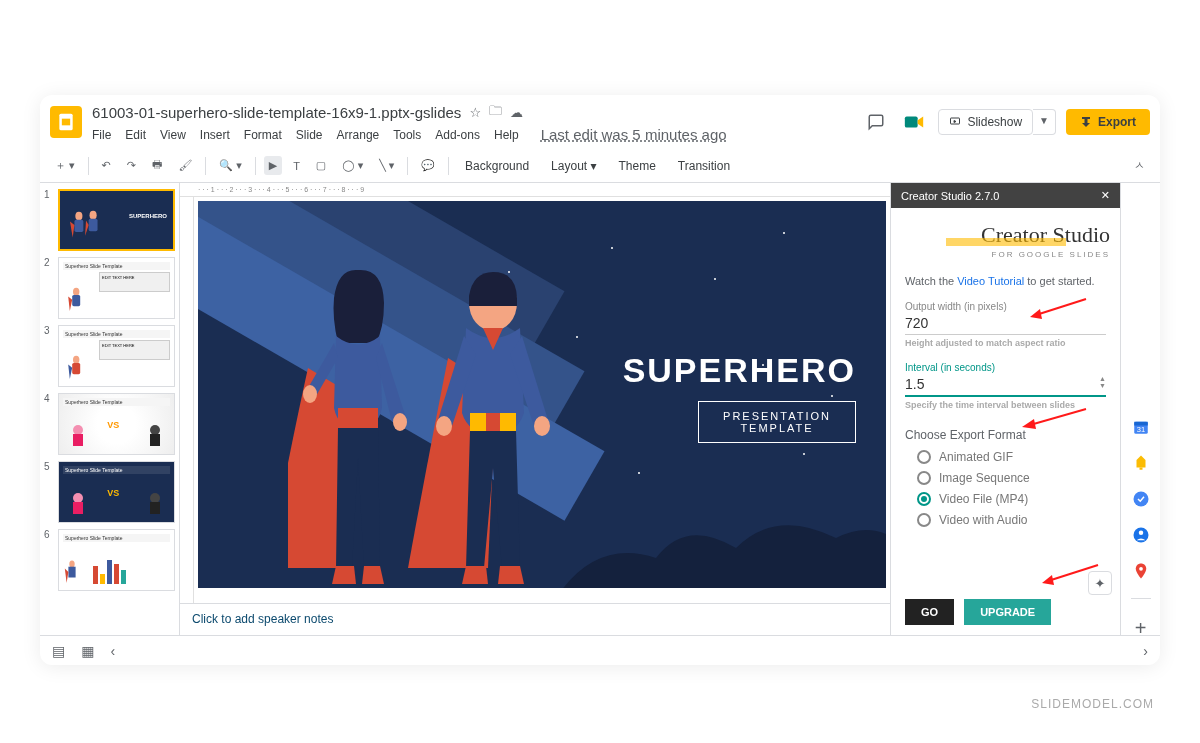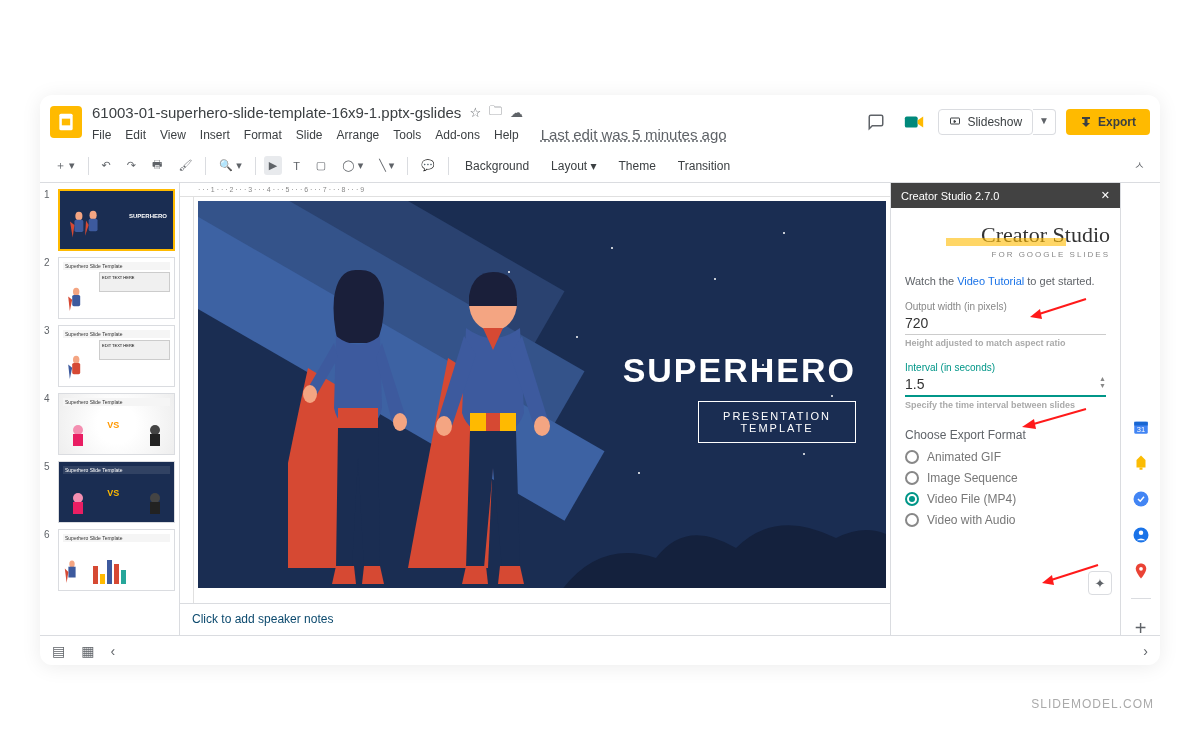--- a/index.html
+++ b/index.html
@@ -69,21 +69,21 @@
 .sb-logo .stroke { display:block; height:8px; background:#ffba00; margin:-10px auto 4px auto; width:120px; opacity:.6; }
 .sb-logo .sub { font-size:8px; letter-spacing:2px; color:#888; }
 .sb-body { padding:10px 14px; font-size:11px; color:#5f6368; flex:1; overflow-y:auto; }
 .sb-body .link { color:#1a73e8; }
 .sb-field-label { font-size:10px; color:#888; margin-top:14px; }
 .sb-field-label.teal { color:#009688; }
 .sb-input { width:100%; border:none; border-bottom:1px solid #ccc; font-size:14px; padding:3px 0; color:#333; background:transparent; }
 .sb-input.teal { border-bottom:2px solid #009688; }
 .sb-help { font-size:9px; color:#aaa; margin-top:3px;font-weight:bold; }
 .sb-section-title { font-size:12px; color:#5f6368; margin-top:18px; margin-bottom:8px; }
-.radio-row { display:flex; align-items:center; gap:8px; margin:7px 0; font-size:12px; color:#777; cursor:pointer; }
+.radio-row { display:flex; align-items:center; gap:8px; margin:7px 12px; font-size:12px; color:#777; cursor:pointer; }
 .radio { width:14px; height:14px; border:2px solid #888; border-radius:50%; position:relative; }
 .radio.checked { border-color:#009688; }
 .radio.checked::after { content:''; position:absolute; inset:2px; background:#009688; border-radius:50%; }
 .sb-footer { padding:10px 14px; display:flex; gap:10px; }
 .go-btn { background:#222; color:#fff; padding:7px 16px; font-size:11px; font-weight:bold; cursor:pointer; }
 .upgrade-btn { background:#26a69a; color:#fff; padding:7px 16px; font-size:11px; font-weight:bold; cursor:pointer; }
 
 
 .rail { width:40px; border-left:1px solid #dadce0; display:flex; flex-direction:column; align-items:center; padding-top:12px; gap:18px;justify-content:flex-end; }
 .rail .ricon { width:18px; height:18px; cursor:pointer; }
@@ -388,20 +388,24 @@
           </div>
         <div class="radio-row">
             <span class="radio checked"></span>
             <span>Video File (MP4)</span>
           </div>
         <div class="radio-row">
             <span class="radio"></span>
             <span>Video with Audio</span>
           </div>
       </div>
+      <div class="sb-footer">
+        <div class="go-btn">GO</div>
+        <div class="upgrade-btn">UPGRADE</div>
+      </div>
     </div>
 
     <div class="rail">
       <svg class="ricon" viewBox="0 0 24 24">
           <rect x="3" y="5" width="18" height="16" rx="2" fill="#4285f4"></rect>
           <rect x="3" y="5" width="18" height="5" fill="#1967d2"></rect>
           <text x="12" y="18" font-size="10" fill="#fff" text-anchor="middle">31</text>
         </svg>
       <svg class="ricon" viewBox="0 0 24 24">
           <path d="M12 2 L18 8 L18 18 L6 18 L6 8 Z" fill="#fbbc04"></path>

